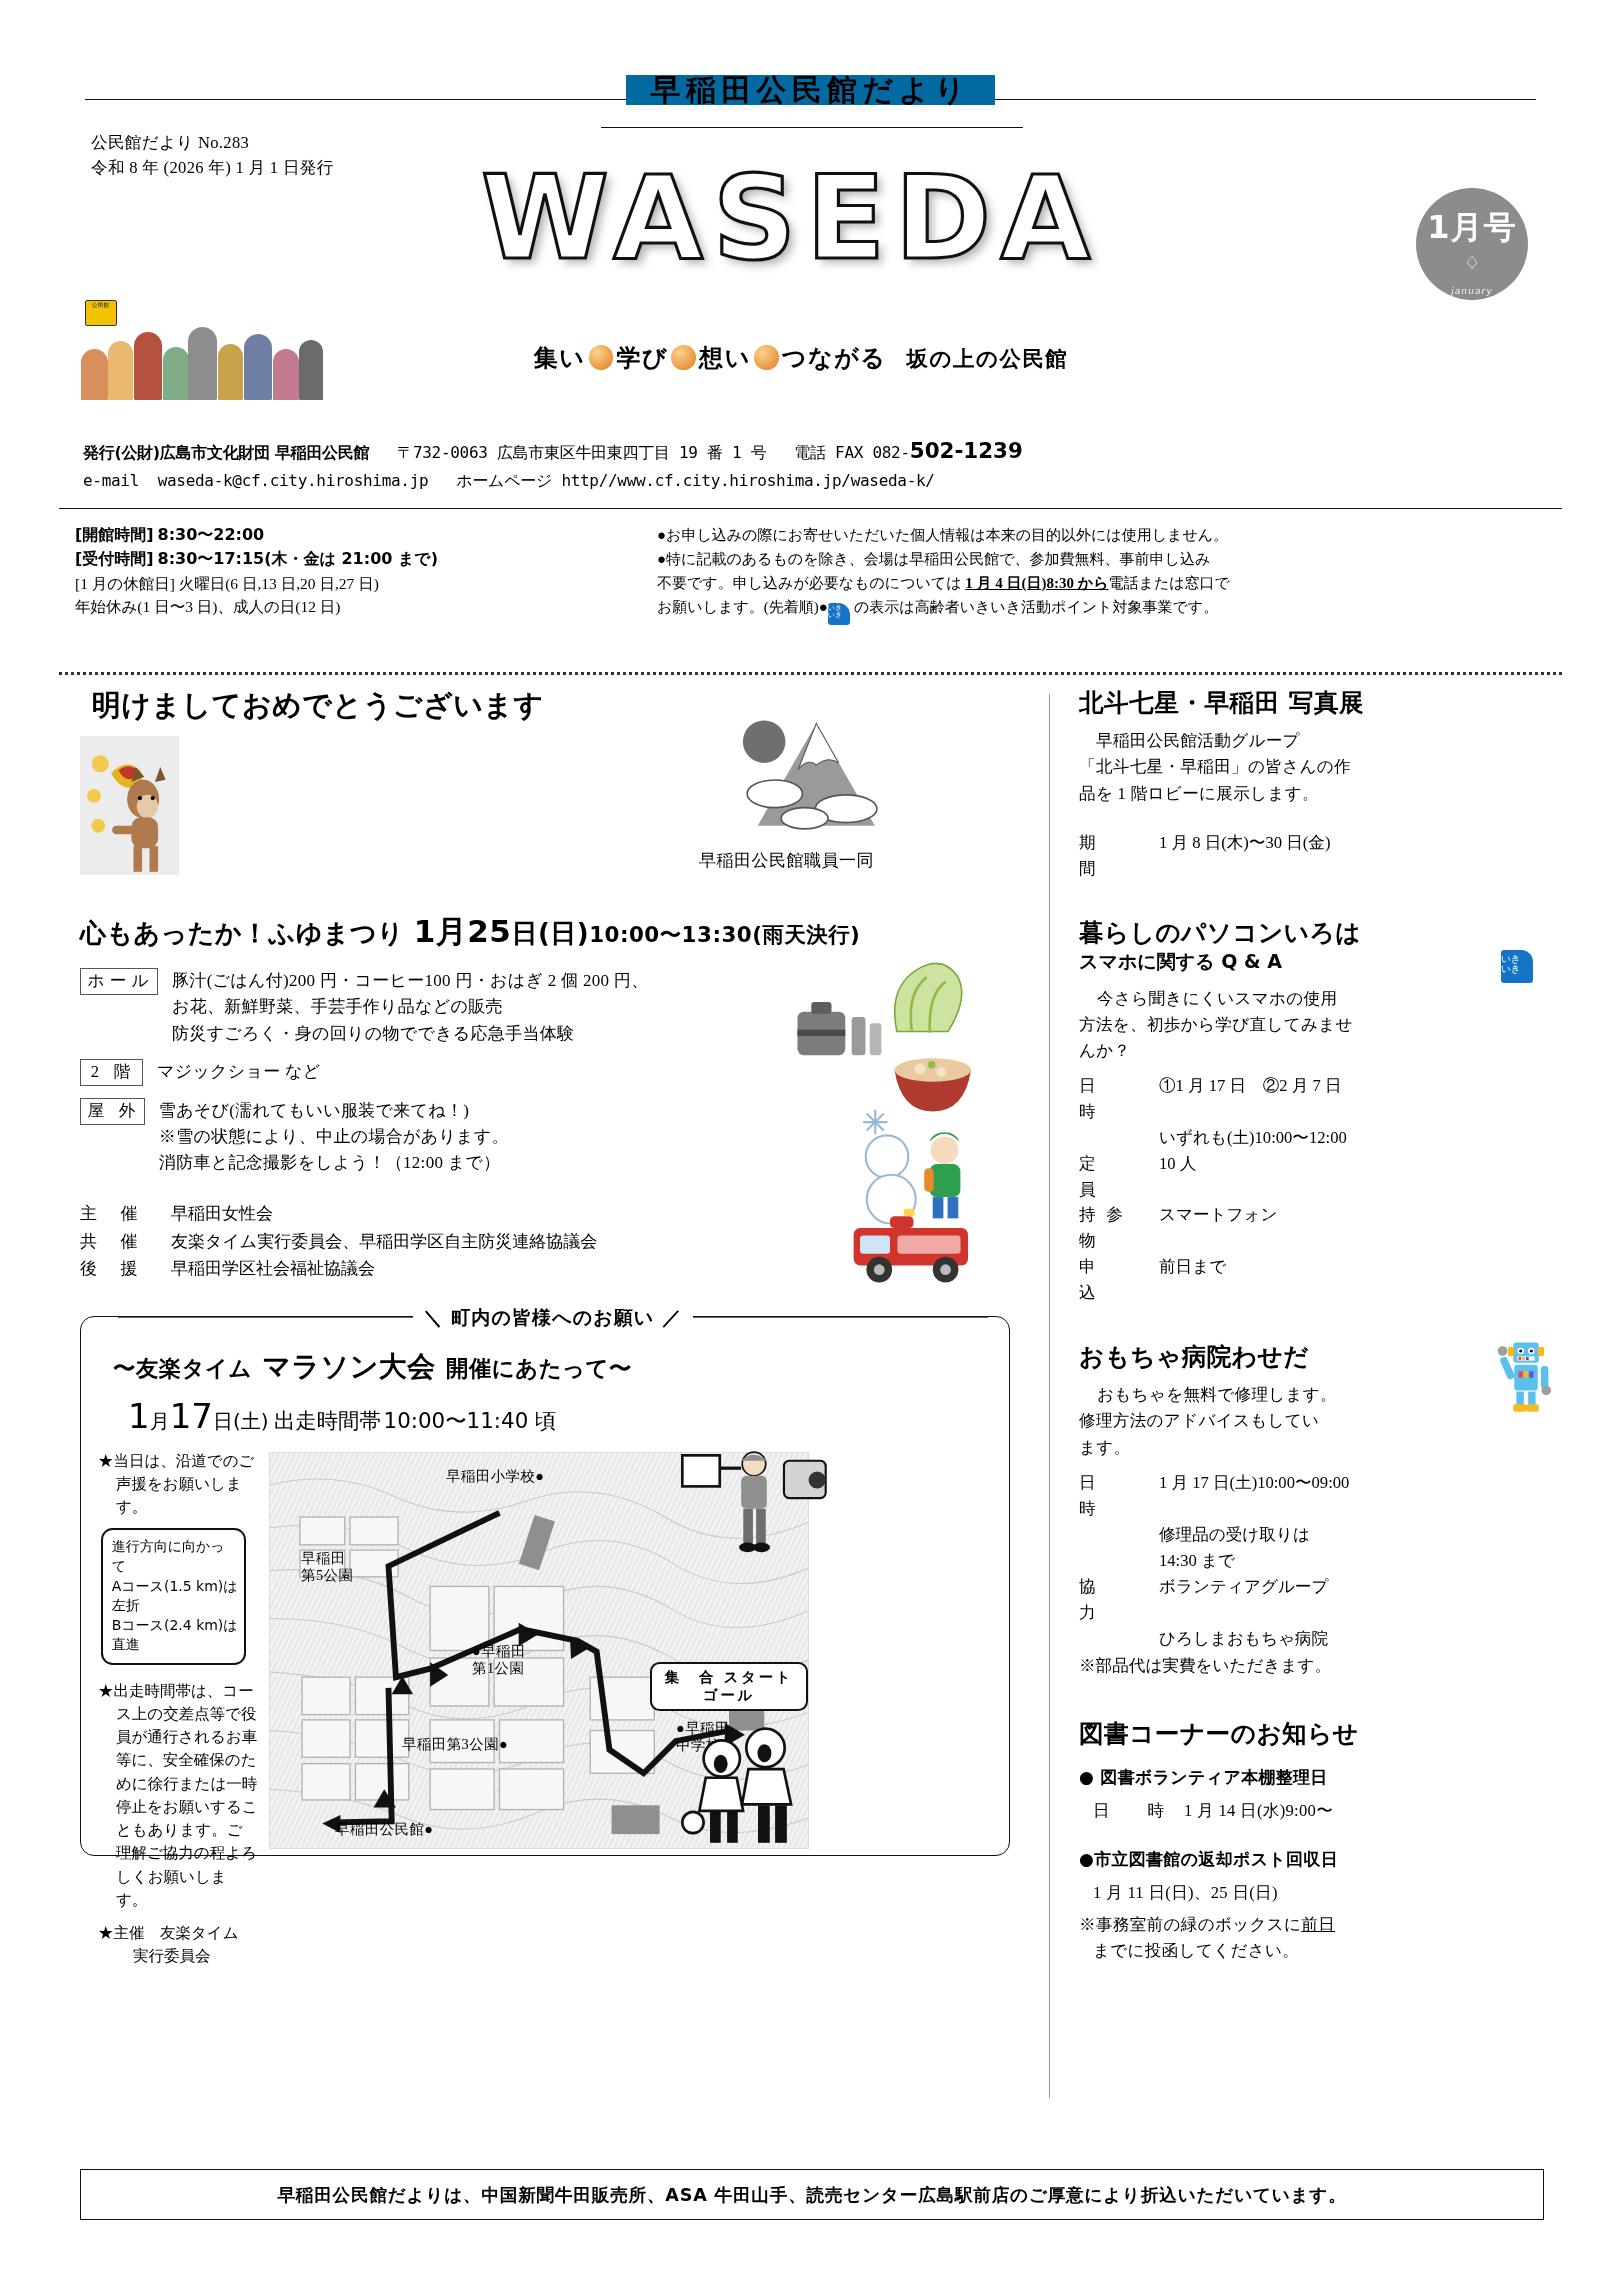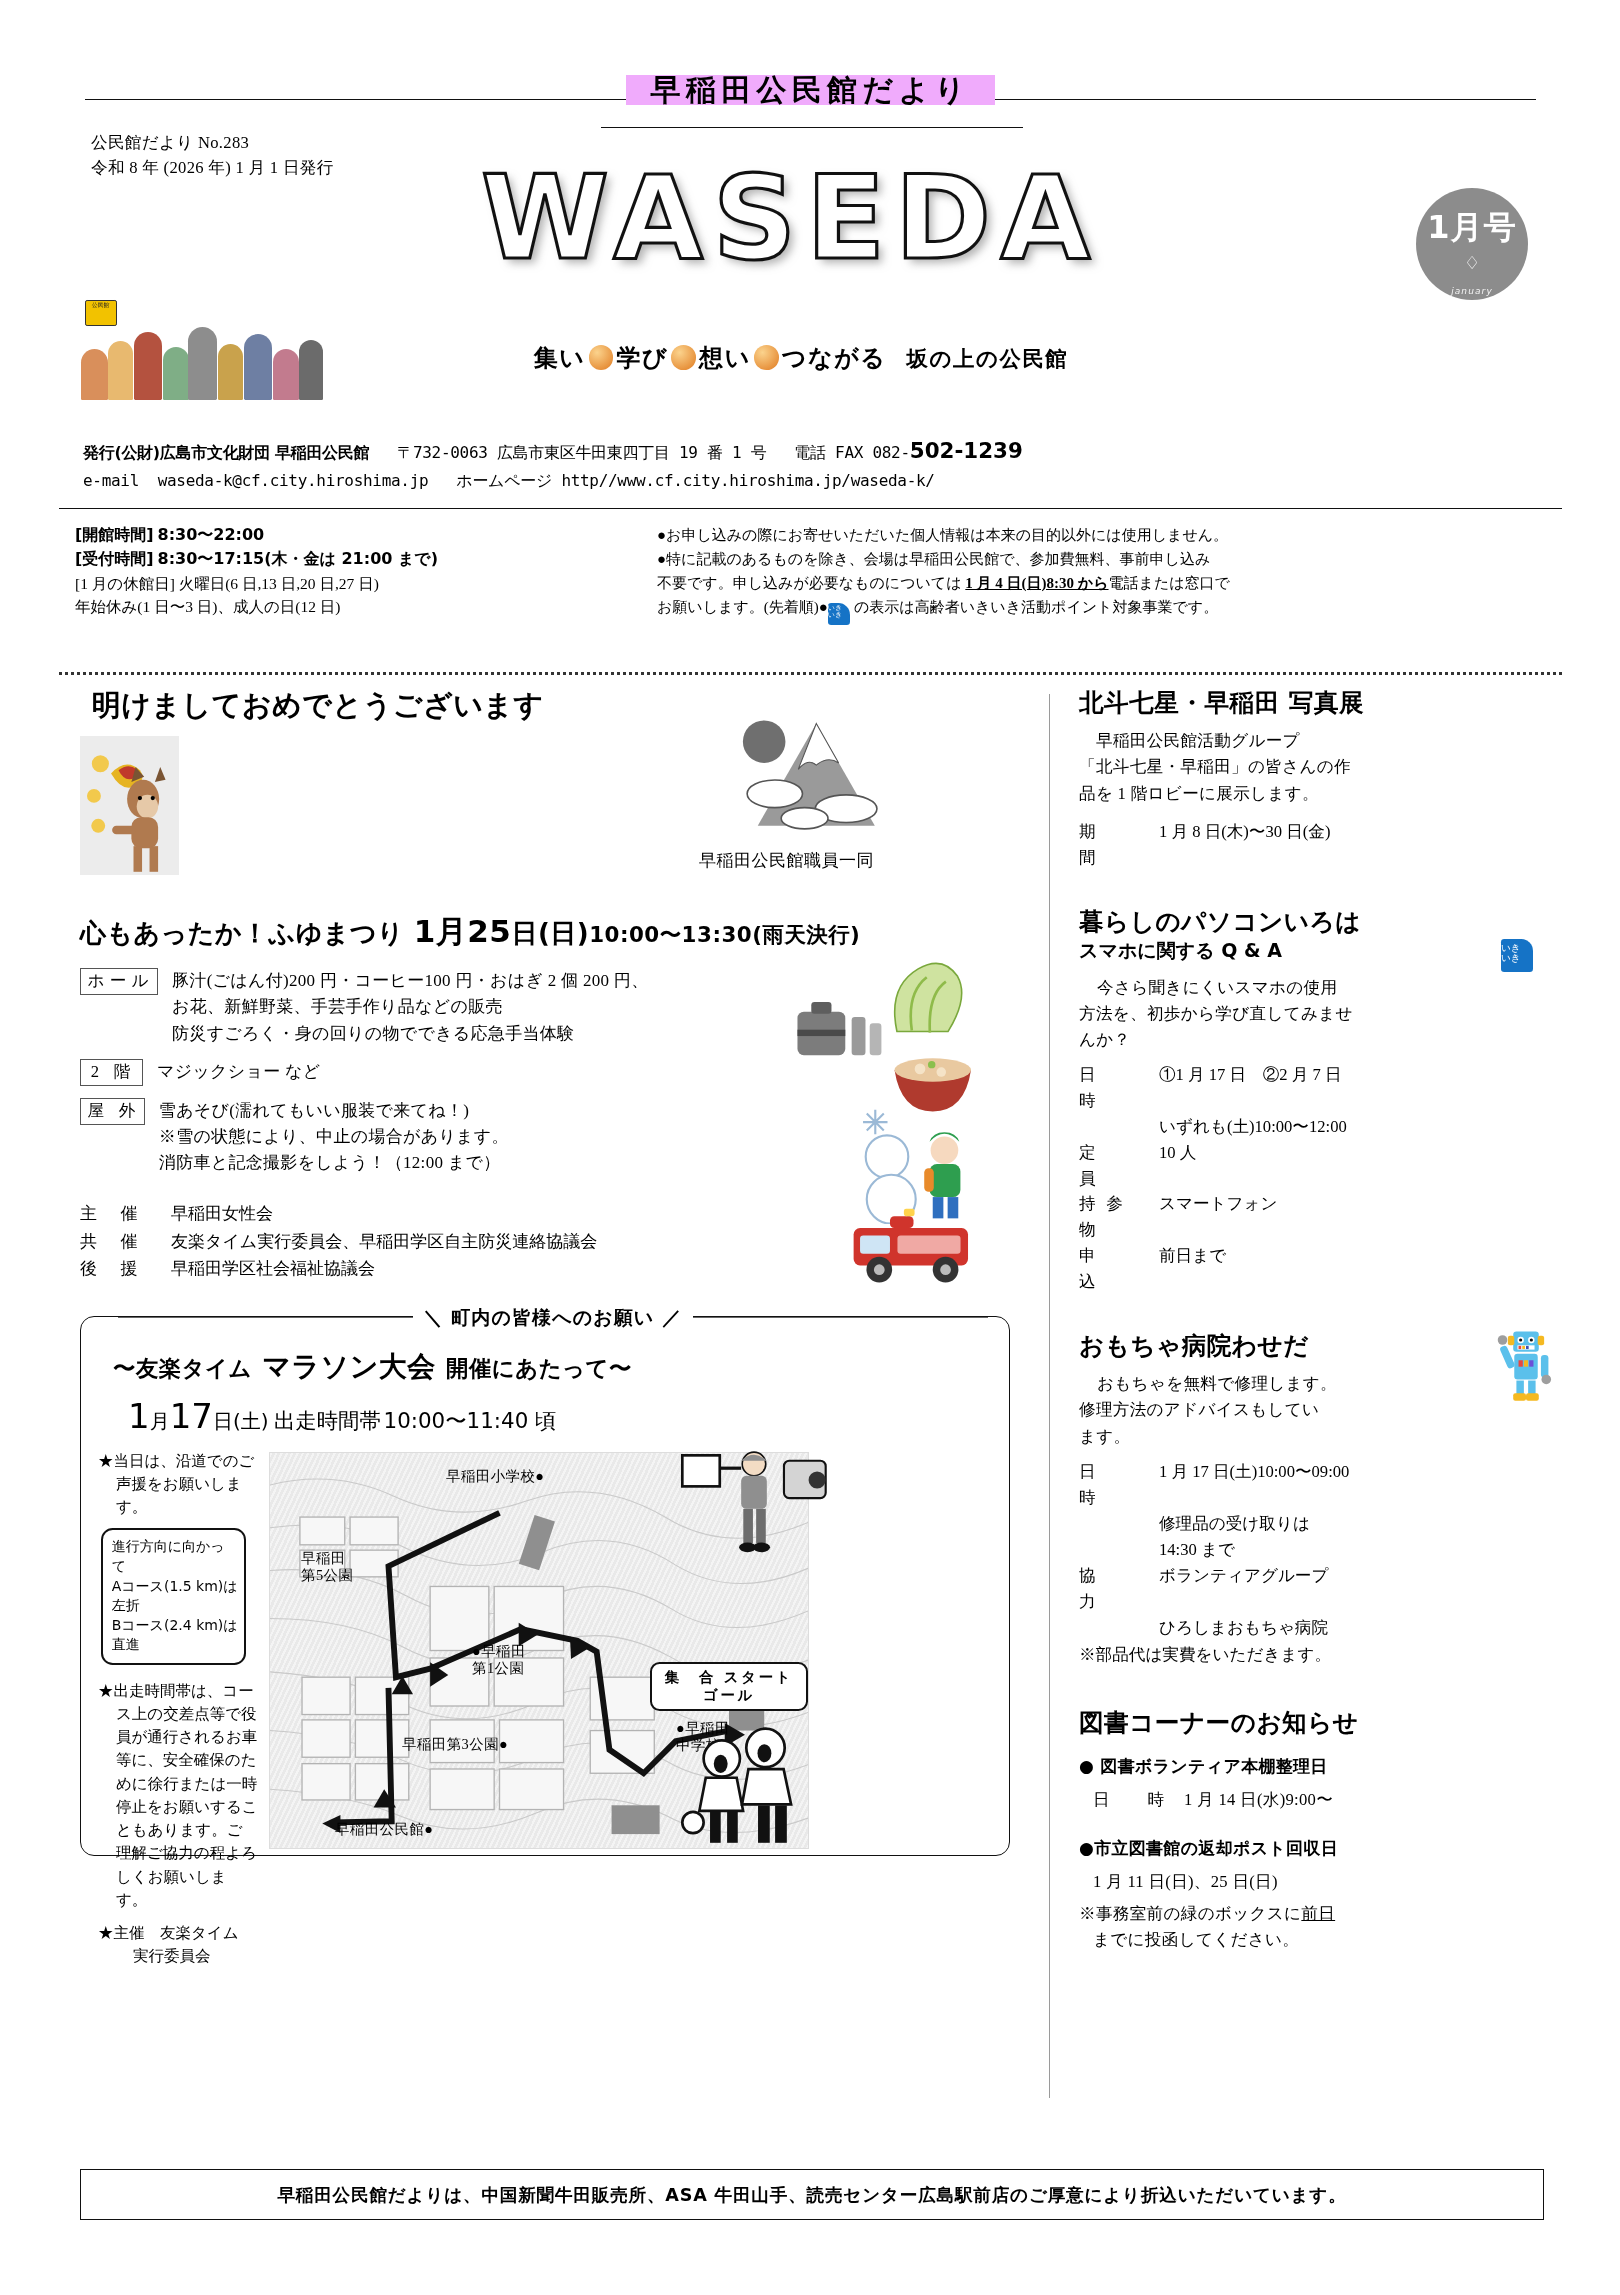--- a/index.html
+++ b/index.html
@@ -10,21 +10,21 @@
     position:relative;
     overflow:hidden;
   }
   .page{position:relative;width:1621px;height:2295px;box-sizing:border-box;padding:0;}
 
   
   .masthead{position:relative;height:422px;}
   .mast-rule{position:absolute;top:99px;left:85px;right:85px;height:0;border-top:1.1px solid #111;}
   .mast-title-wrap{position:absolute;top:75px;left:0;right:0;text-align:center;}
   .mast-title{
-    display:inline-block;background:#f0abfc;padding:0 24.6px;
+    display:inline-block;background:#0369a1;padding:0 24.6px;
     font-family:"DejaVu Sans","Liberation Sans",sans-serif;
     font-weight:bold;font-size:30px;letter-spacing:5.3px;line-height:1;
   }
   .mast-underline{position:absolute;top:127px;left:601px;width:422px;border-top:1.1px solid #111;}
 
   .issue-meta{position:absolute;top:131px;left:91px;font-size:16.6px;line-height:1.48;letter-spacing:0.3px;}
 
   .wordmark{
     position:absolute;top:160px;left:374px;width:833px;text-align:center;
     font-family:"DejaVu Sans","Liberation Sans",sans-serif;
@@ -544,21 +544,21 @@
 
   <div class="col-right">
 
     <div class="sec" style="margin-bottom:37px">
       <h2 class="hd hd-mid">北斗七星・早稲田 写真展</h2>
       <div class="rtxt" style="margin-top:11.7px">
         <div style="text-indent:17px">早稲田公民館活動グループ</div>
         <div>「北斗七星・早稲田」の皆さんの作</div>
         <div>品を 1 階ロビーに展示します。</div>
       </div>
-      <div class="deflist" style="margin-top:12px">
+      <div class="deflist" style="margin-top:23px">
         <div class="row">
           <span class="k">期　間</span>
           <span class="v">1 月 8 日(木)〜30 日(金)</span>
         </div>
       </div>
     </div>
 
     <div class="sec" style="margin-bottom:37px;position:relative">
       <h2 class="hd hd-mid">暮らしのパソコンいろは</h2>
       <div class="sub-b" style="margin-top:3.2px">スマホに関する Q &amp; A</div>

